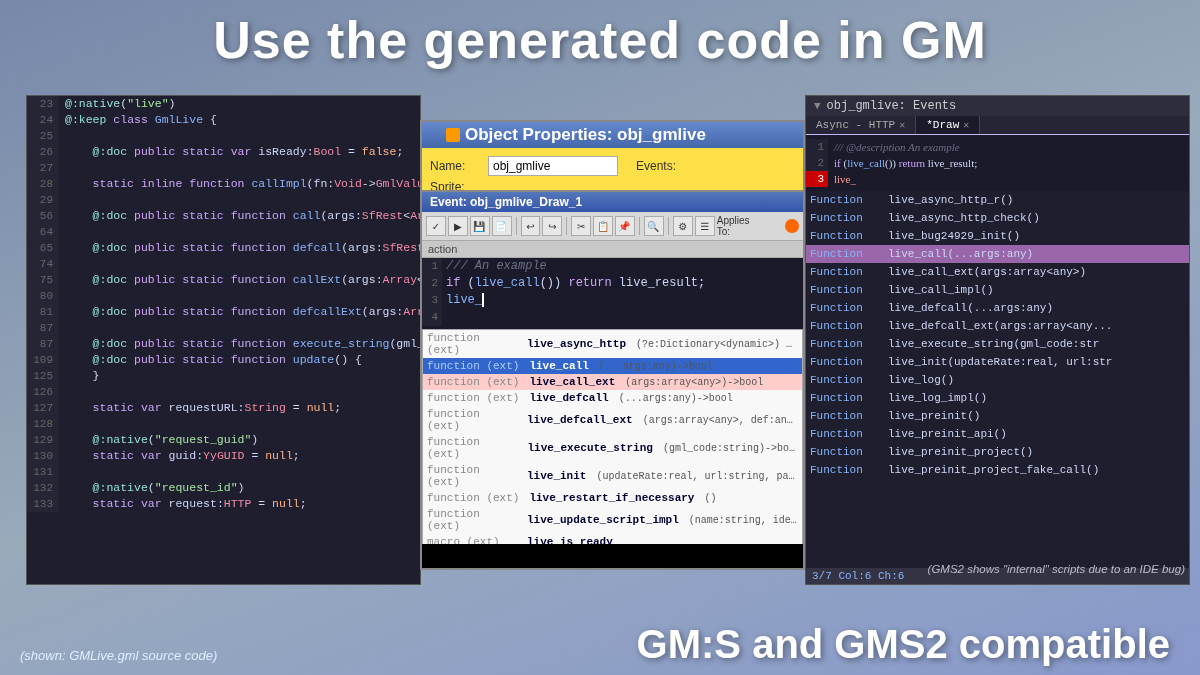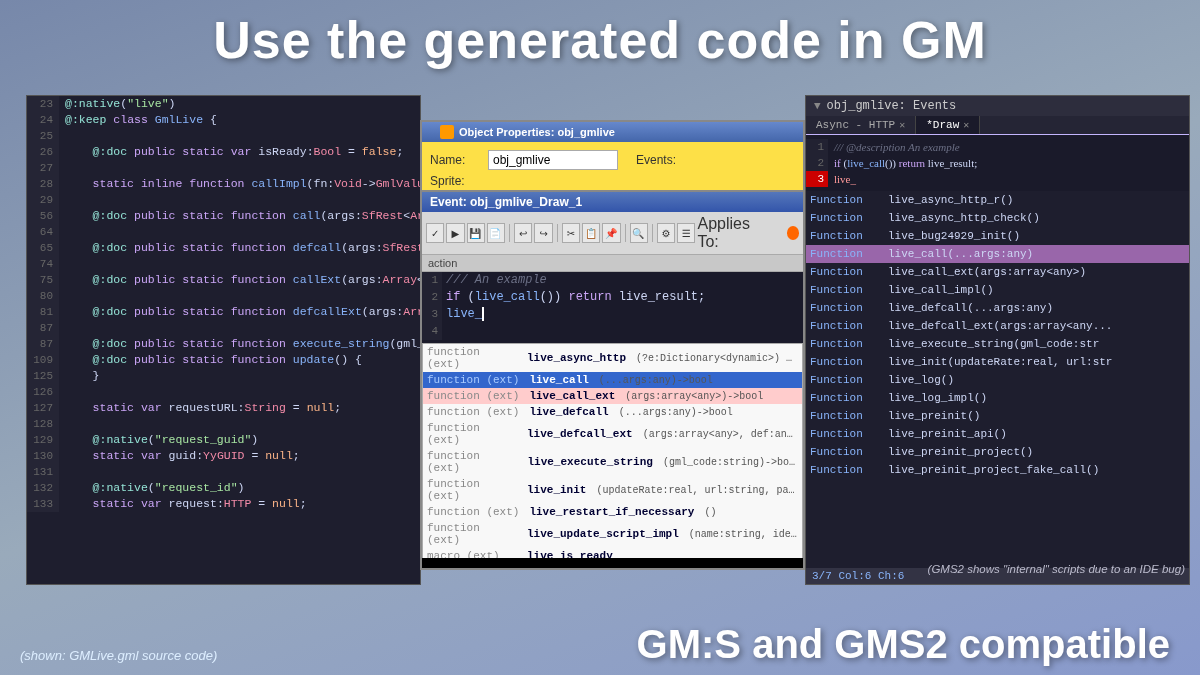--- a/index.html
+++ b/index.html
@@ -120,22 +120,22 @@
       height: 430px;
       background: #e8e8e8;
       border: 2px solid #888;
       z-index: 6;
       font-size: 12px;
     }
 
     .obj-titlebar {
       background: linear-gradient(180deg, #6688cc, #4466aa);
       color: white;
-      padding: 3px 18px;
-      font-size: 11px;
+      padding: 3px 24px;
+      font-size: 17px;
       font-weight: bold;
       display: flex;
       align-items: center;
       gap: 5px;
     }
 
     .obj-icon {
       width: 14px;
       height: 14px;
       background: #ff9900;
@@ -240,21 +240,21 @@
 
     .tb-sep {
       width: 1px;
       height: 18px;
       background: #aaa;
       margin: 0 2px;
     }
 
     .applies-to {
       margin-left: auto;
-      font-size: 16px;
+      font-size: 10px;
       color: #333;
       display: flex;
       align-items: center;
       gap: 20px;
     }
 
     .applies-circle {
       width: 14px;
       height: 14px;
       border-radius: 50%;

